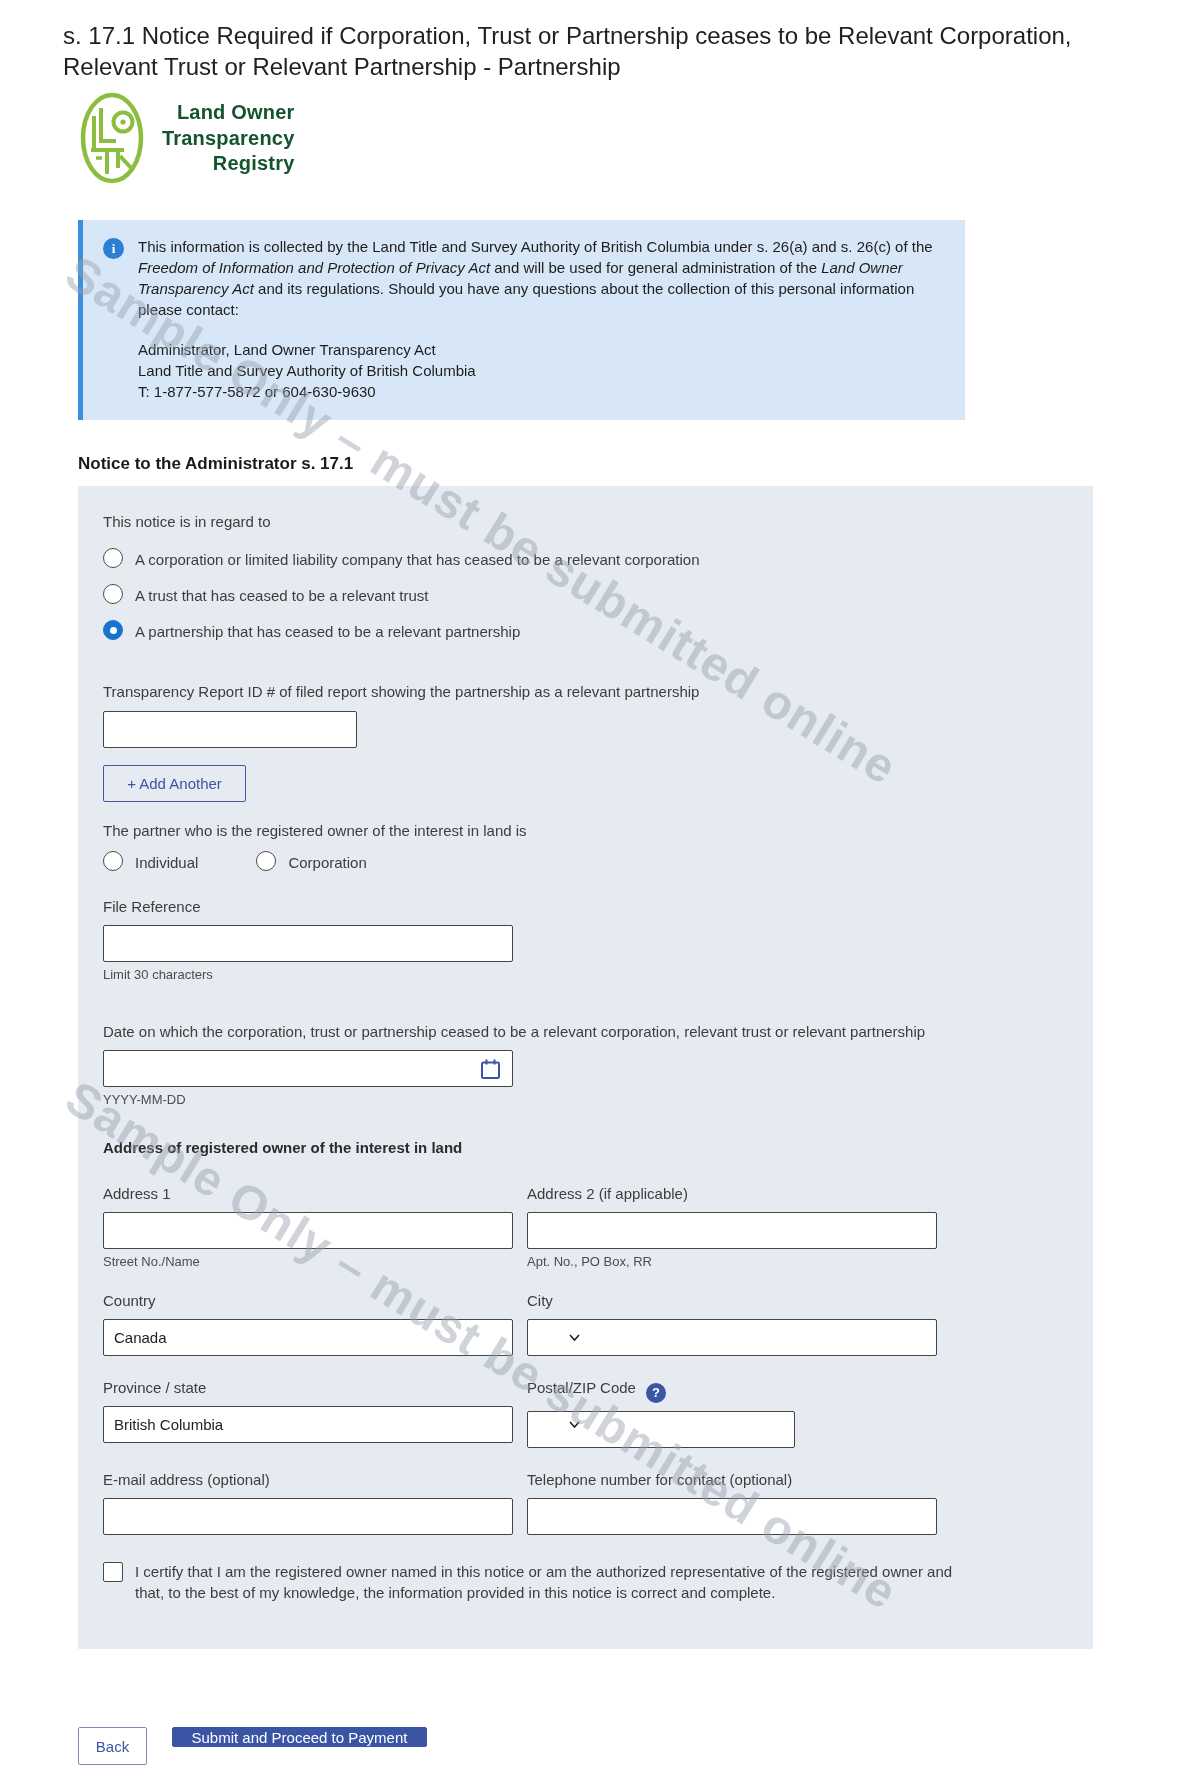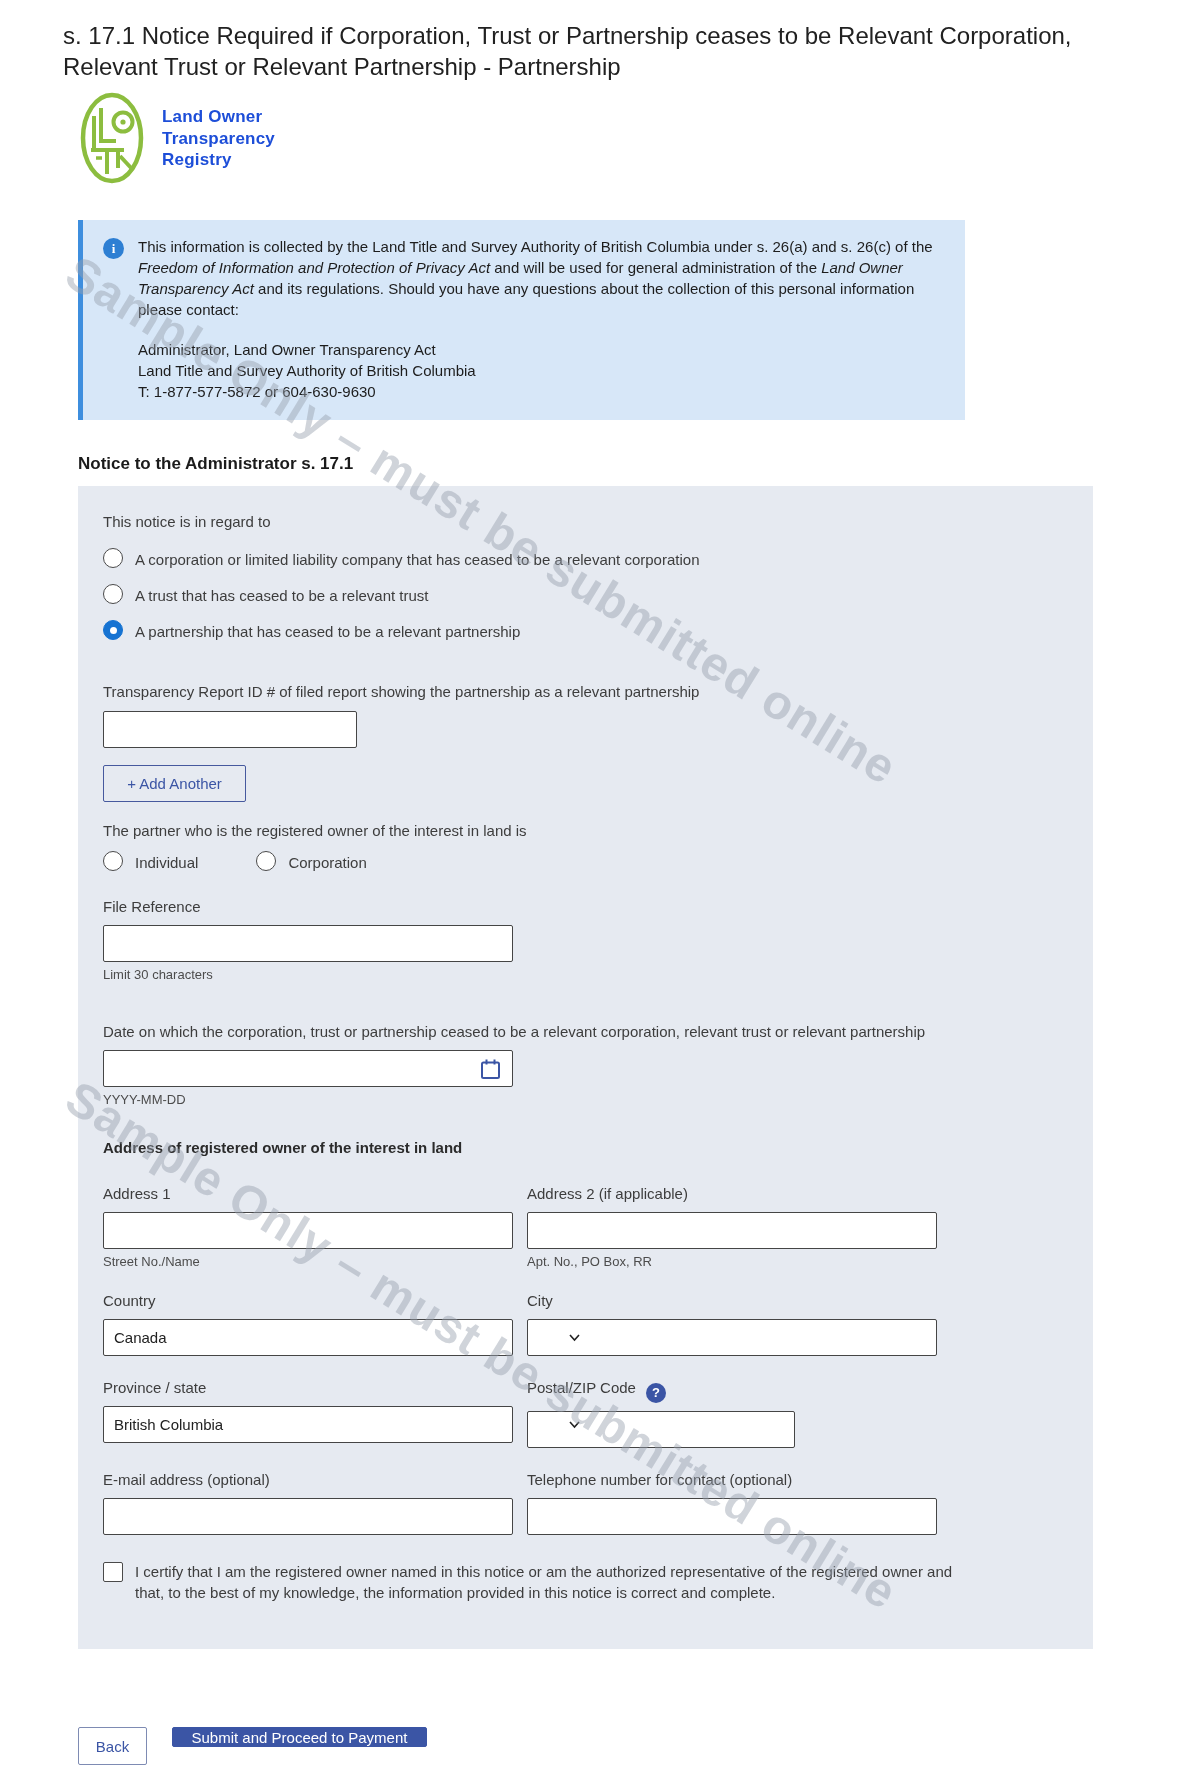--- a/index.html
+++ b/index.html
@@ -11,21 +11,21 @@
   .page { position:relative; width:1180px; height:1776px; }
 
   
   .page-title {
     margin:20px 60px 0 63px; max-width:1030px;
     font-size:24px; line-height:1.3; font-weight:500; color:#212121;
   }
 
   
   .logo-row { display:flex; align-items:center; gap:18px; margin:10px 0 0 80px; }
-  .logo-text { font-size:17px; font-weight:700; color:#1d4ed8; line-height:1.28; letter-spacing:.2px; }
+  .logo-text { font-size:20px; font-weight:700; color:#14532d; line-height:1.28; letter-spacing:.2px;text-align:right; }
 
   
   .info-box {
     margin:36px 0 0 78px; width:887px;
     background:#d7e7f8; border-left:5px solid #3e8ede;
     padding:16px 28px 18px 20px; display:flex; gap:14px;
   }
   .info-icon {
     flex:none; width:21px; height:21px; margin-top:2px; border-radius:50%;
     background:#2d7fd3; color:#fff; font-size:13px; font-weight:700;

